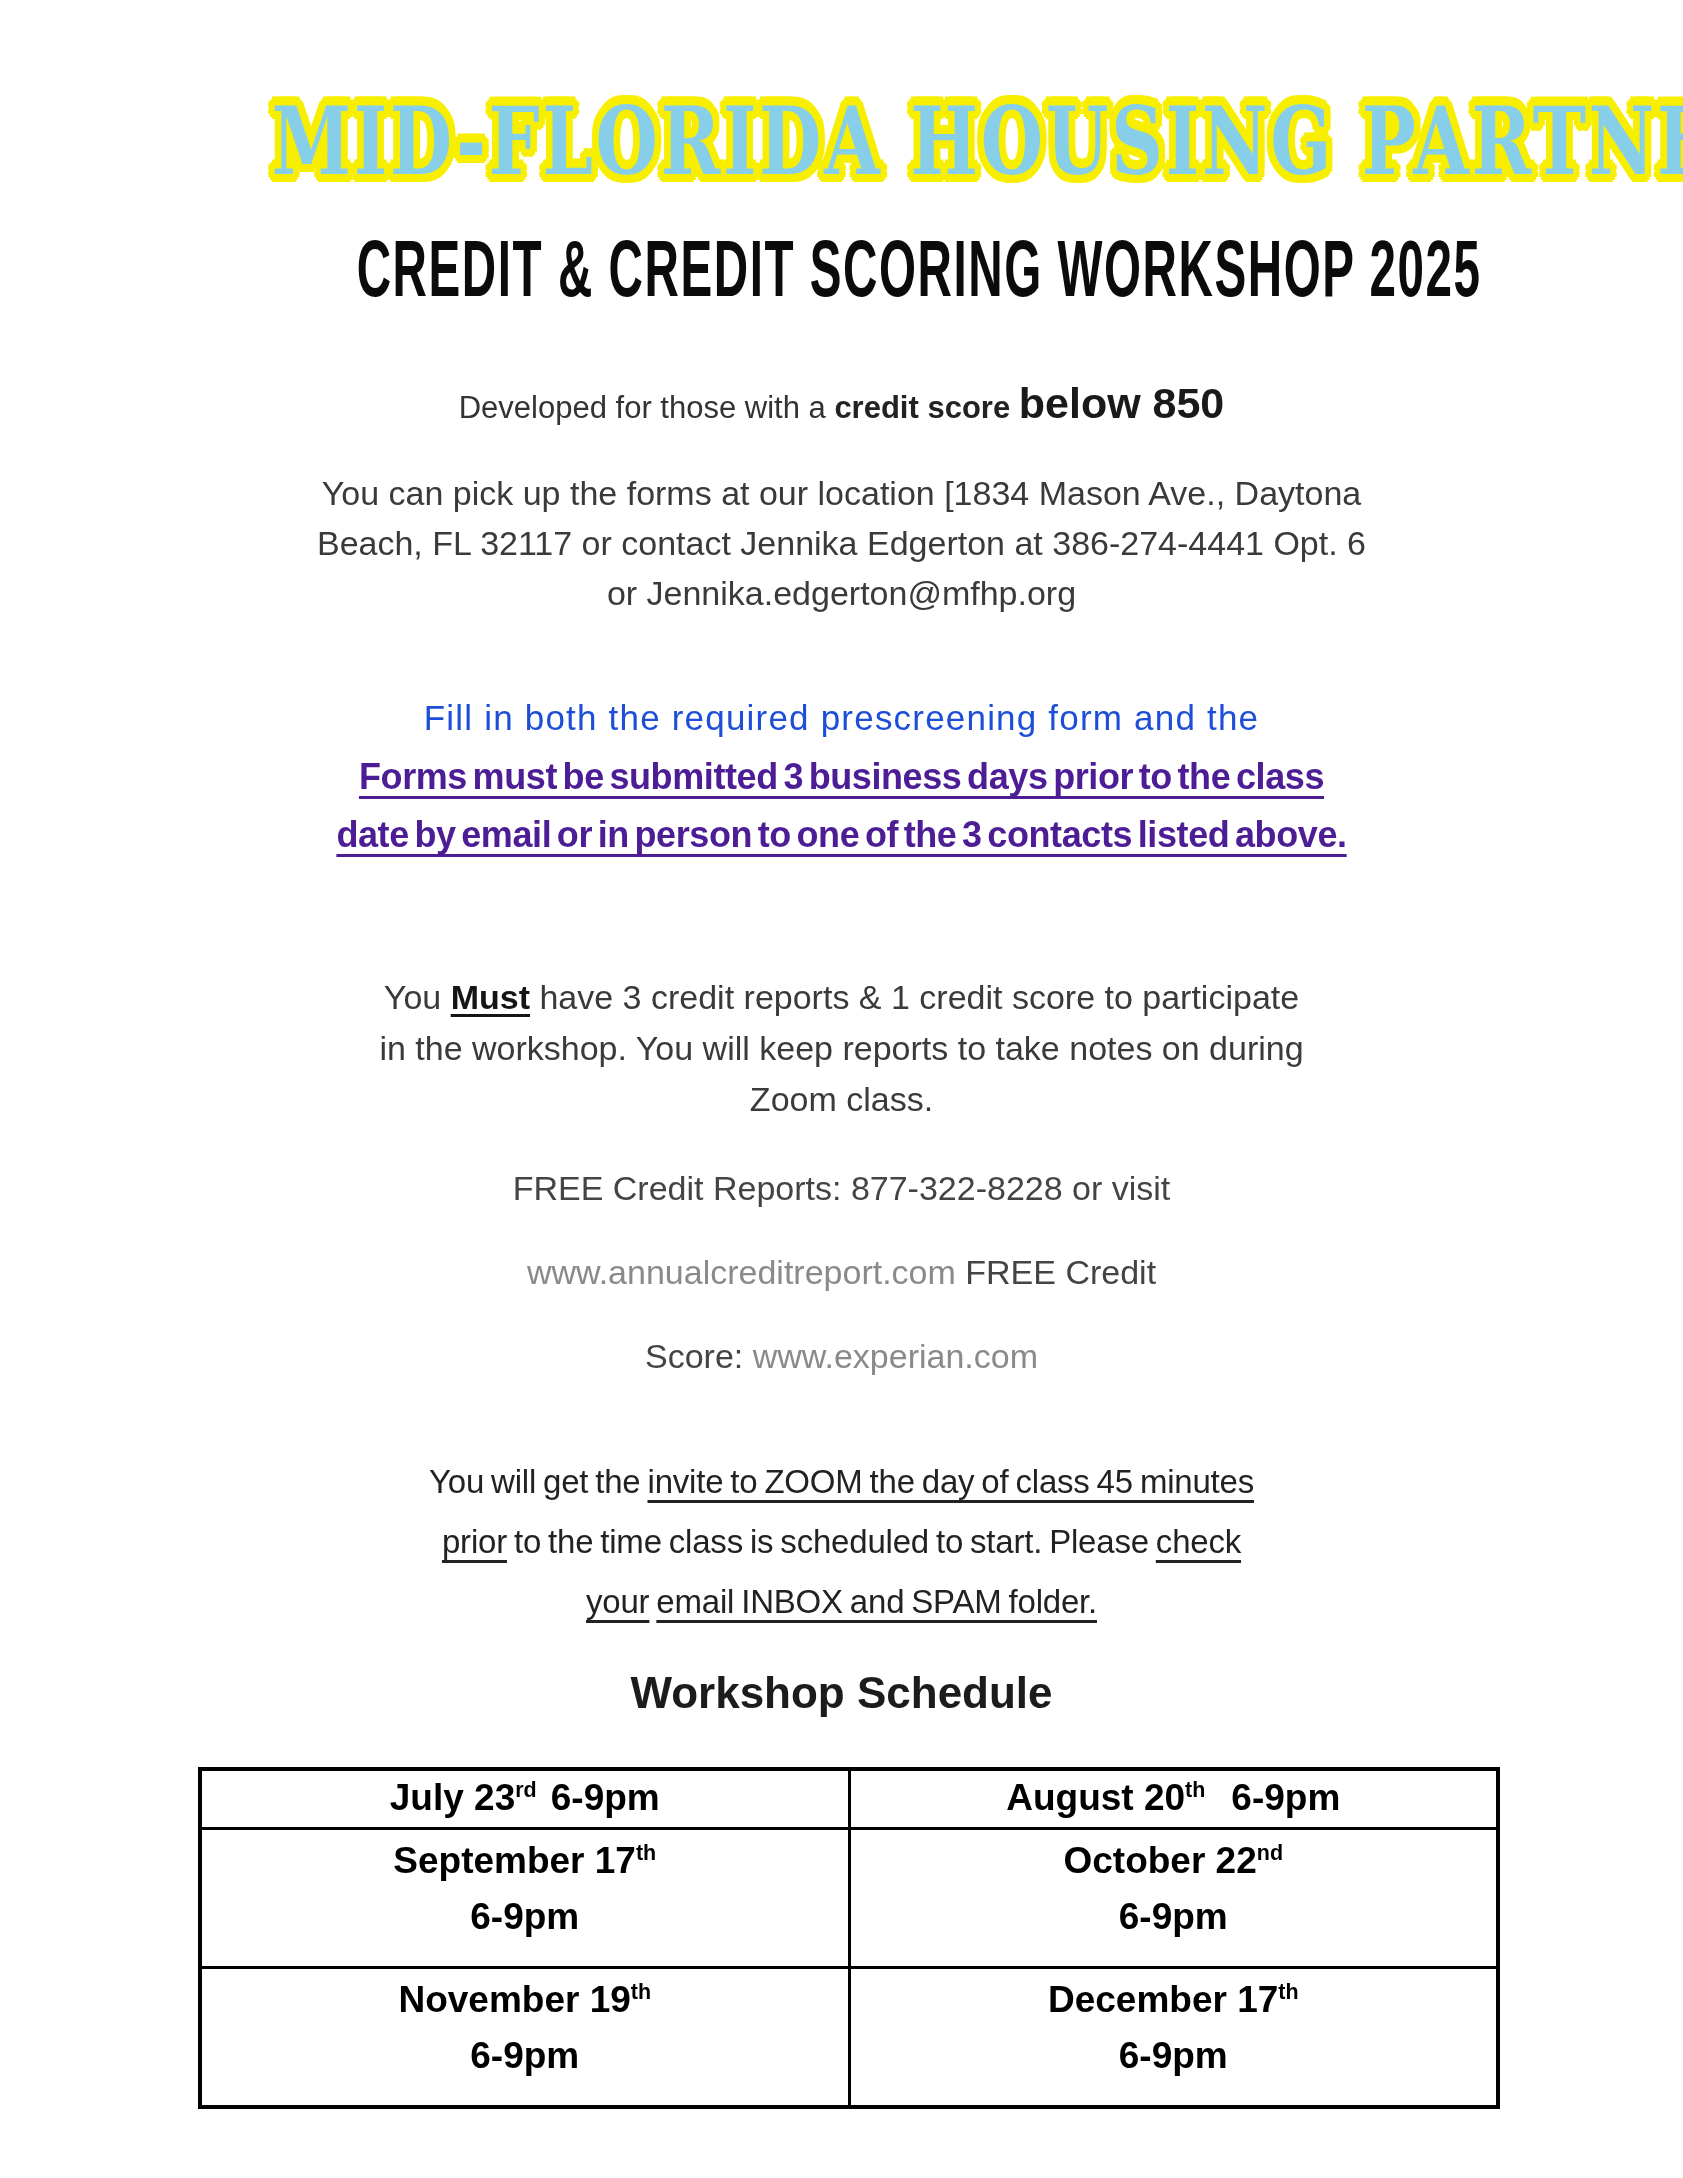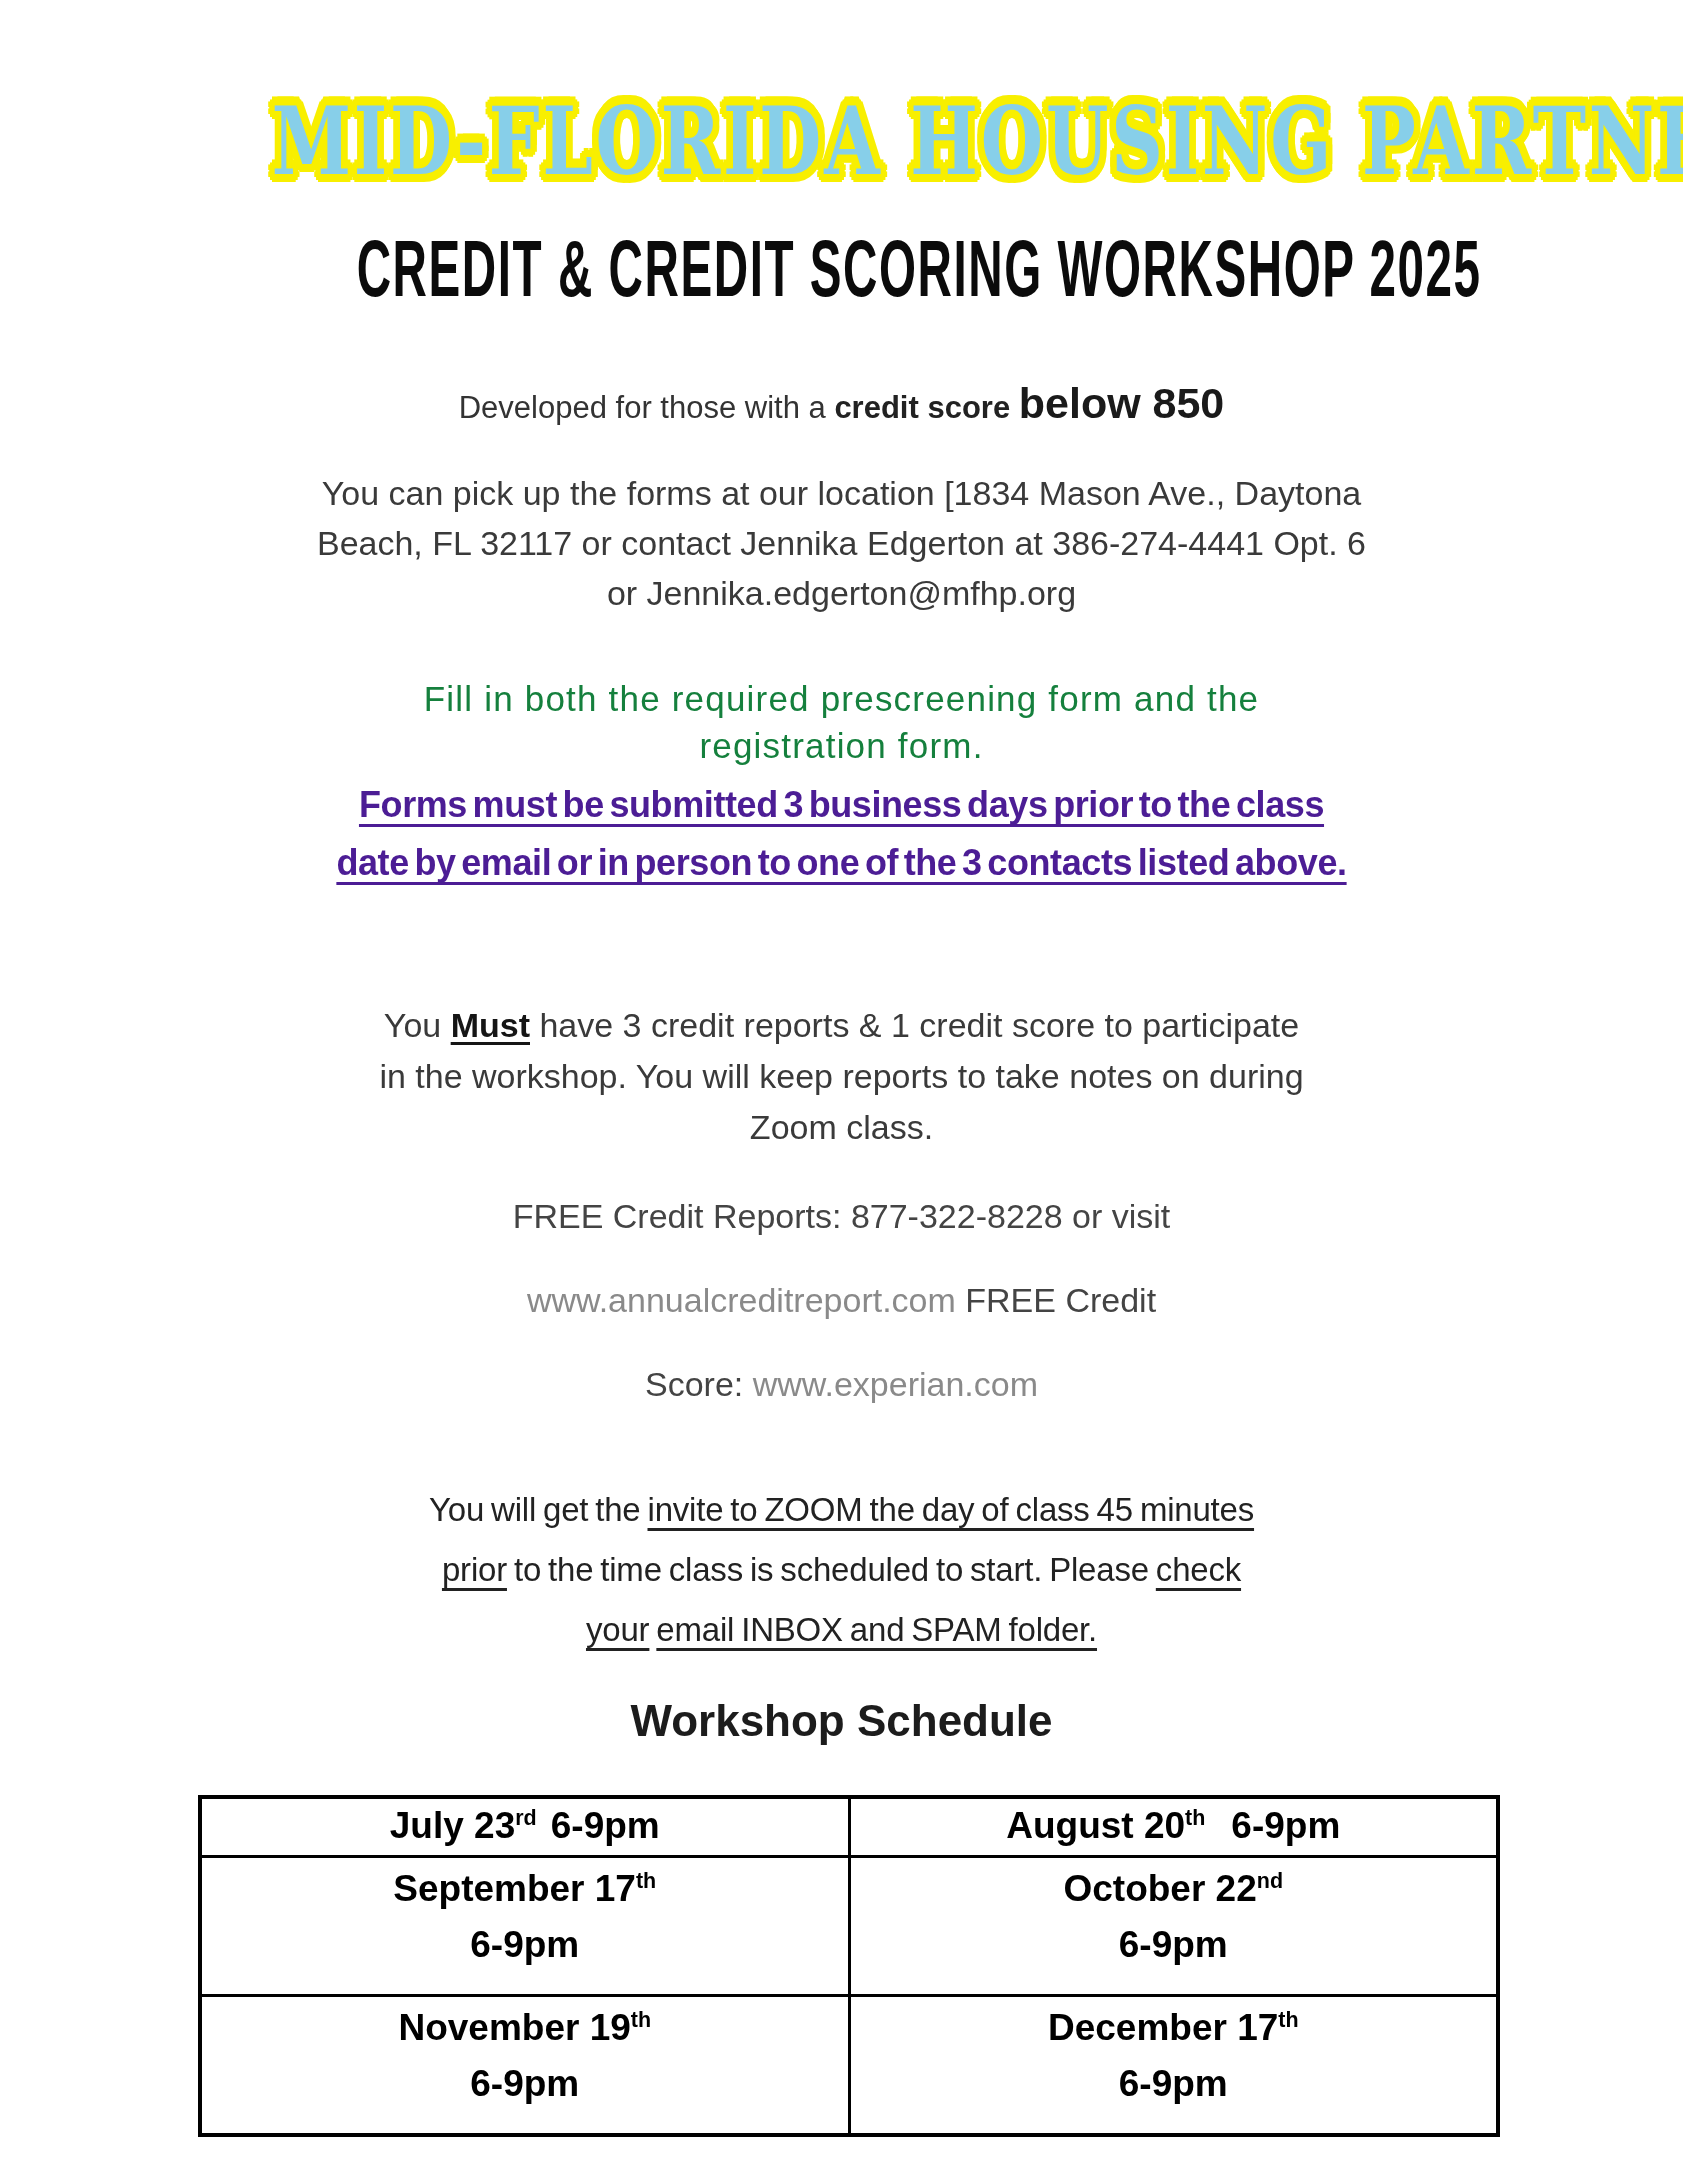--- a/index.html
+++ b/index.html
@@ -55,21 +55,21 @@
     transform-origin:center;
   }
 
   
   .dev-line{margin-top:61px;font-size:31px;line-height:48px;color:#333;}
   .dev-line .bold{font-weight:700;color:#222;}
   .dev-line .big{font-weight:700;font-size:43px;color:#1a1a1a;}
 
   .contact-para{margin-top:36px;font-size:34px;line-height:50px;color:#3a3a3a;}
 
-  .fill-para{margin-top:57px;font-size:35px;line-height:47px;letter-spacing:1.2px;color:#15803d;}
+  .fill-para{margin-top:76px;font-size:35px;line-height:47px;letter-spacing:1.2px;color:#1d4ed8;}
 
   .forms-para{margin-top:16px;font-weight:700;color:#4c1d95;}
   .forms-para .pline{
     font-size:36px;line-height:40px;margin-bottom:18px;
     letter-spacing:-0.4px;word-spacing:-4px;
     text-decoration:underline;text-decoration-thickness:3px;text-underline-offset:7px;
   }
 
   .must-para{margin-top:117px;font-size:34px;line-height:51px;color:#3a3a3a;}
   .must-para .must{font-weight:700;color:#151515;text-decoration:underline;text-decoration-thickness:3px;text-underline-offset:5px;}
@@ -127,21 +127,20 @@
   </div>
 
   <div class="contact-para">
     <div>You can pick up the forms at our location [1834 Mason Ave., Daytona</div>
     <div>Beach, FL 32117 or contact Jennika Edgerton at 386-274-4441 Opt. 6</div>
     <div>or Jennika.edgerton@mfhp.org</div>
   </div>
 
   <div class="fill-para">
     <div>Fill in both the required prescreening form and the</div>
-    <div>registration form.</div>
   </div>
 
   <div class="forms-para">
     <div class="pline">Forms must be submitted 3 business days prior to the class</div>
     <div class="pline">date by email or in person to one of the 3 contacts listed above.</div>
   </div>
 
   <div class="must-para">
     <div><span>You </span><span class="must">Must</span><span> have 3 credit reports &amp; 1 credit score to participate</span></div>
     <div>in the workshop. You will keep reports to take notes on during</div>

